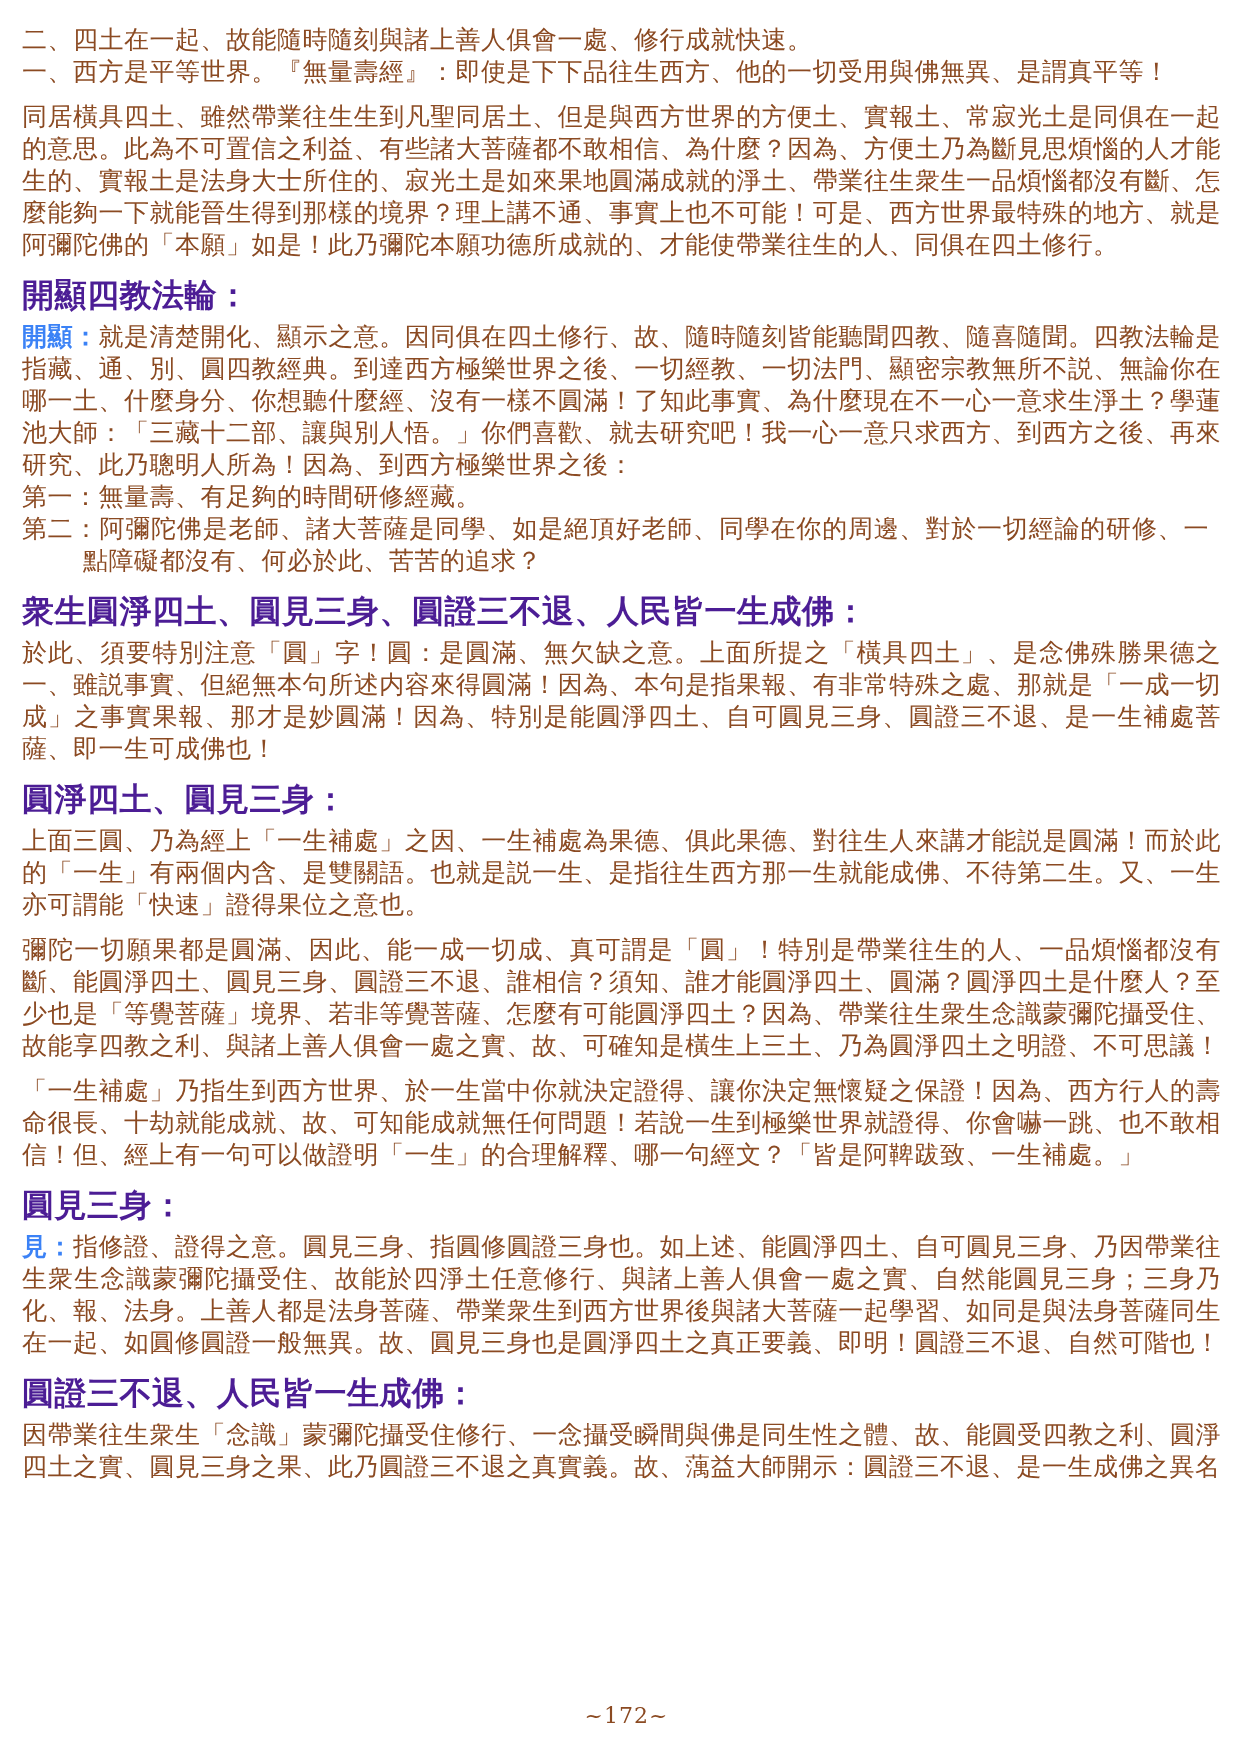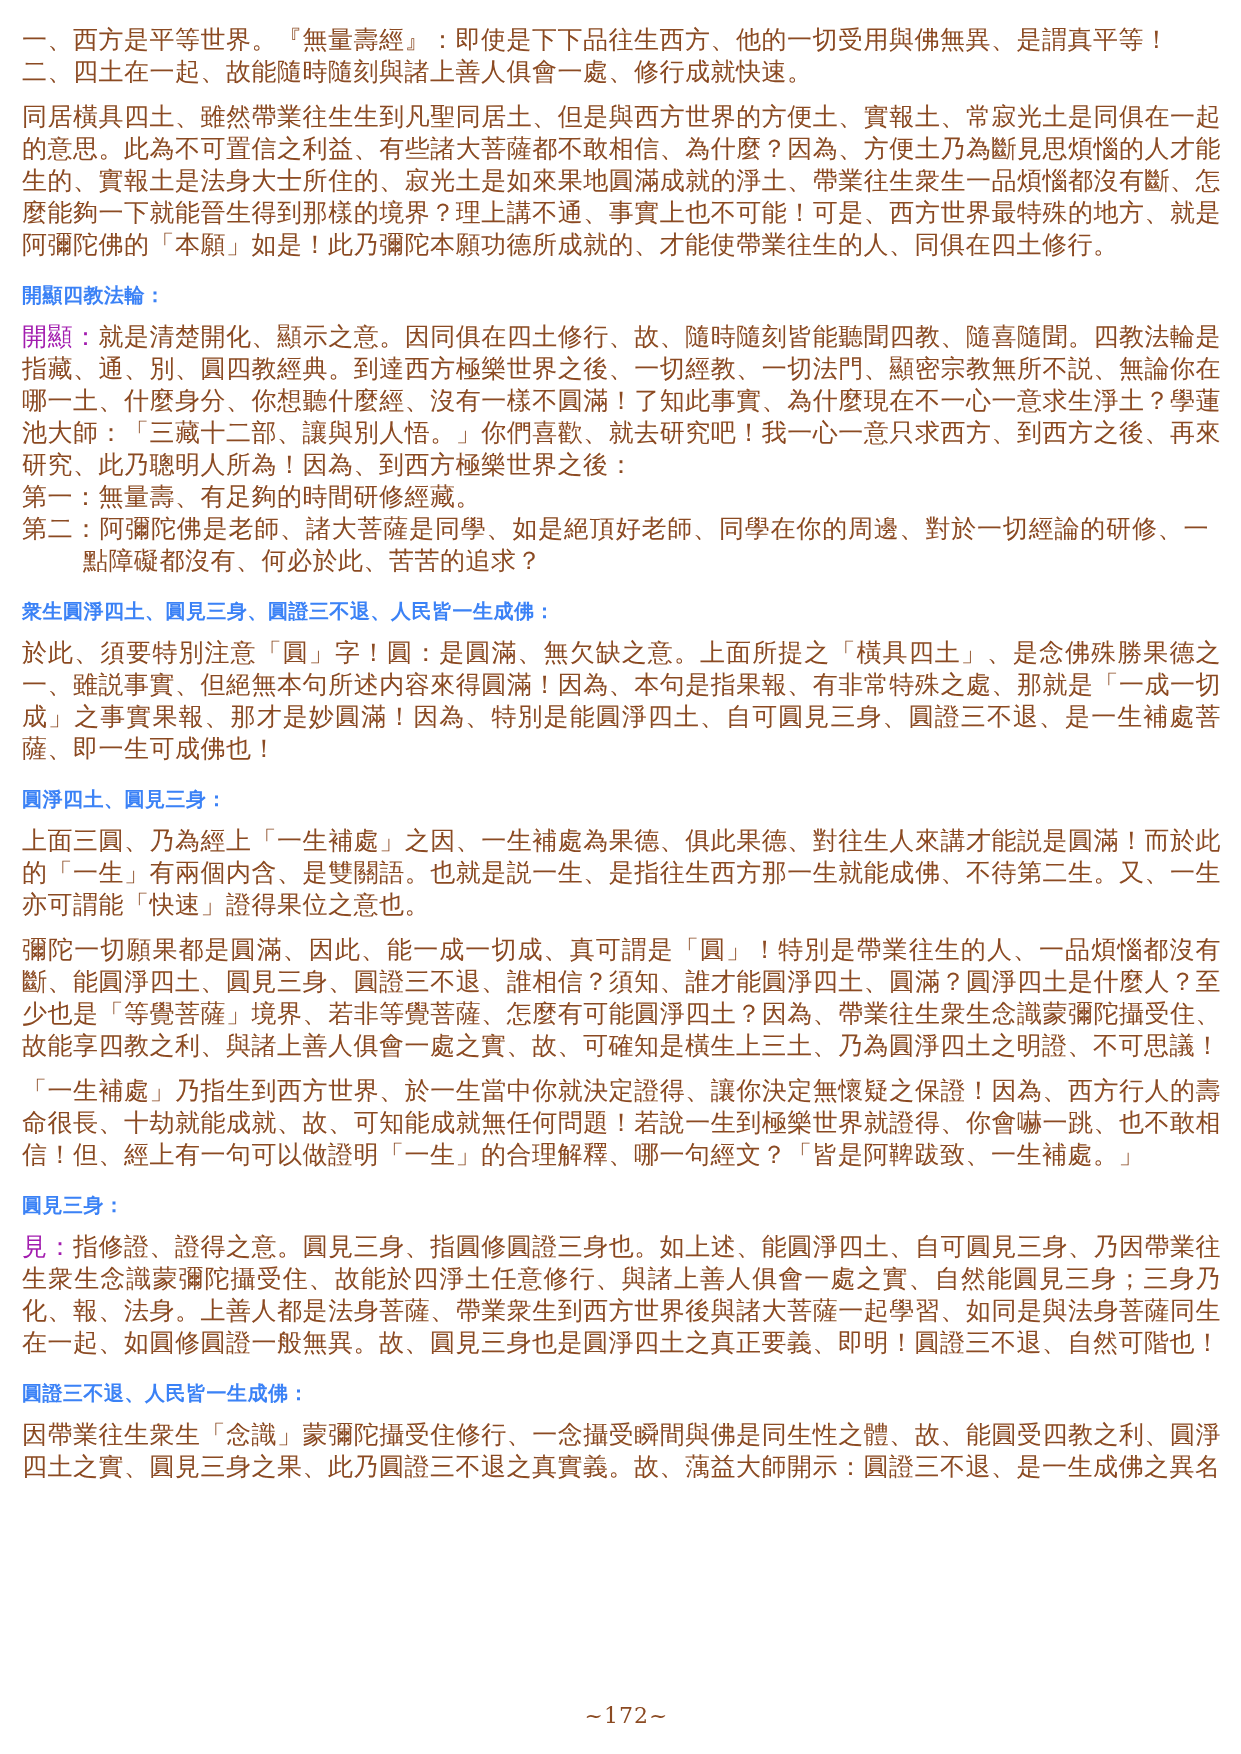--- a/index.html
+++ b/index.html
@@ -20,29 +20,29 @@
     color: #8b4a22;
     font-size: 25px;
     line-height: 32px;
     text-align: justify;
     letter-spacing: 0.5px;
   }
   .doc p { margin: 0 0 13px 0; }
   .doc p.tight { margin: 0; }
   .intro-line { margin: 0; }
   h2 {
-    font-size: 20px;
+    font-size: 32px;
     line-height: 32px;
     margin: 18px 0 10px 0;
     font-weight: bold;
-    color: #3b82f6;
+    color: #4c1d95;
     text-align: left;
     letter-spacing: 0.5px;
   }
-  strong.runin { color: #a21caf; font-weight: normal; }
+  strong.runin { color: #3b82f6; font-weight: bold; }
   .hang {
     padding-left: 61px;
     text-indent: -61px;
     margin: 0 12px 13px 0;
   }
   .footer {
     position: absolute;
     bottom: 26px;
     left: 0;
     right: 0;
@@ -52,22 +52,22 @@
     letter-spacing: 1px;
     margin-left: 12px;
   }
 </style>
 </head>
 <body>
 
 <div class="doc">
 
   <p>
+    <span class="intro-line" style="display:block">二、四土在一起、故能隨時隨刻與諸上善人俱會一處、修行成就快速。</span>
     <span class="intro-line" style="display:block">一、西方是平等世界。『無量壽經』：即使是下下品往生西方、他的一切受用與佛無異、是謂真平等！</span>
-    <span class="intro-line" style="display:block">二、四土在一起、故能隨時隨刻與諸上善人俱會一處、修行成就快速。</span>
   </p>
 
   <p>同居橫具四土、雖然帶業往生生到凡聖同居土、但是與西方世界的方便土、實報土、常寂光土是同俱在一起的意思。此為不可置信之利益、有些諸大菩薩都不敢相信、為什麼？因為、方便土乃為斷見思煩惱的人才能生的、實報土是法身大士所住的、寂光土是如來果地圓滿成就的淨土、帶業往生衆生一品煩惱都沒有斷、怎麼能夠一下就能晉生得到那樣的境界？理上講不通、事實上也不可能！可是、西方世界最特殊的地方、就是阿彌陀佛的「本願」如是！此乃彌陀本願功德所成就的、才能使帶業往生的人、同俱在四土修行。</p>
 
   <h2>開顯四教法輪：</h2>
 
   <p class="tight"><strong class="runin">開顯：</strong><span>就是清楚開化、顯示之意。因同俱在四土修行、故、隨時隨刻皆能聽聞四教、隨喜隨聞。四教法輪是指藏、通、別、圓四教經典。到達西方極樂世界之後、一切經教、一切法門、顯密宗教無所不説、無論你在哪一土、什麼身分、你想聽什麼經、沒有一樣不圓滿！了知此事實、為什麼現在不一心一意求生淨土？學蓮池大師：「三藏十二部、讓與別人悟。」你們喜歡、就去研究吧！我一心一意只求西方、到西方之後、再來研究、此乃聰明人所為！因為、到西方極樂世界之後：</span></p>
 
   <div>第一：無量壽、有足夠的時間研修經藏。</div>
 

